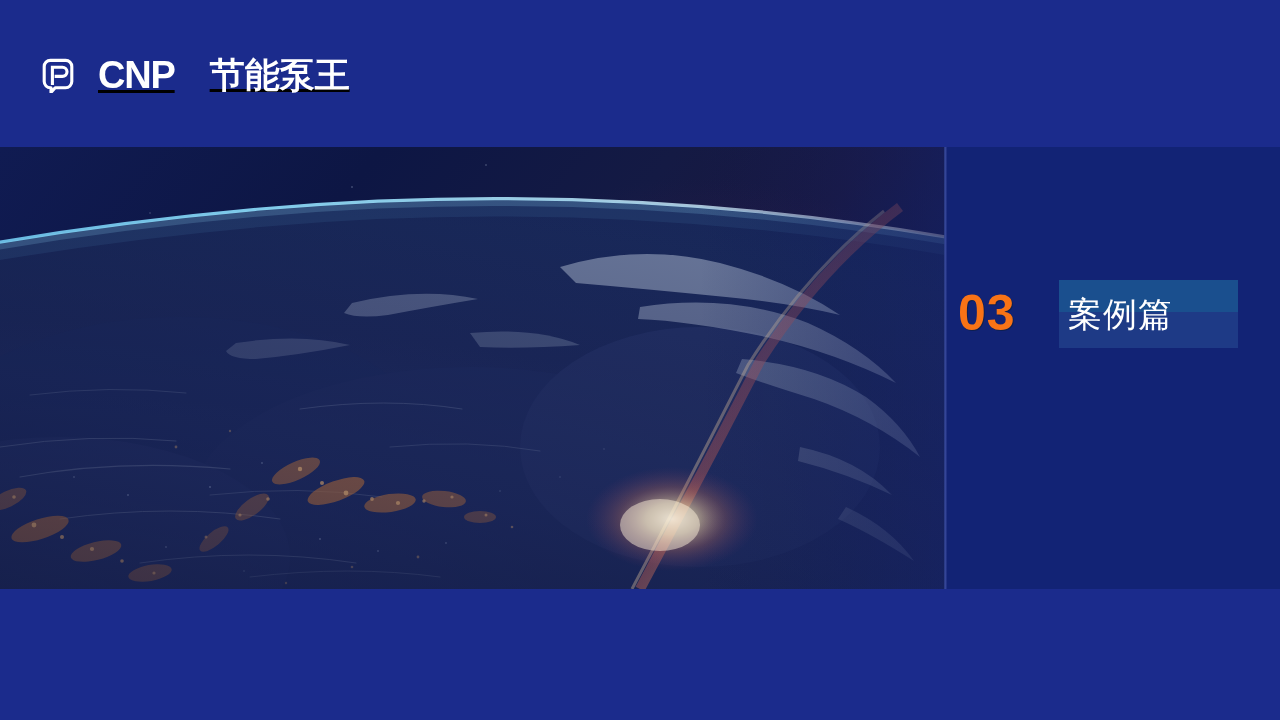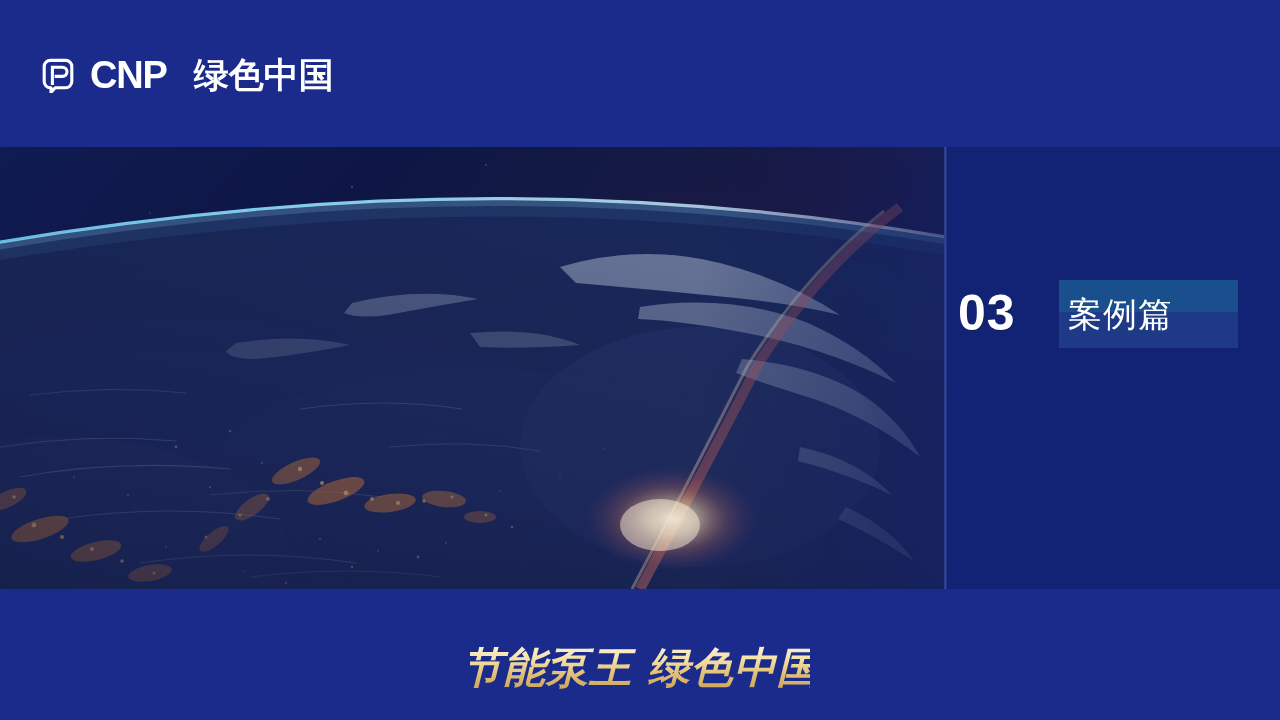--- a/index.html
+++ b/index.html
@@ -30,21 +30,22 @@
     z-index: 6;
   }
 
   .logo {
     position: absolute;
     left: 40px;
     top: 52px;
     height: 46px;
     display: flex;
     align-items: center;
-    gap: 16px;
+    gap: 24px;
+    text-decoration: underline;
   }
   .logo-mark {
     width: 36px;
     height: 36px;
     flex: 0 0 36px;
     display: block;
   }
   .logo-cnp {
     font-family: "Liberation Sans", "DejaVu Sans", sans-serif;
     font-size: 38px;
@@ -99,21 +100,21 @@
   .photo svg { display: block; }
 
   
   .section-number {
     position: absolute;
     left: 958px;
     top: 288px;
     font-family: "Liberation Sans", "DejaVu Sans", sans-serif;
     font-size: 50px;
     font-weight: bold;
-    color: #ffffff;
+    color: #f97316;
     letter-spacing: 1px;
     line-height: 1;
     z-index: 7;
     text-shadow: 1px 1px 0 #0f2050;
   }
 
   .title-box {
     position: absolute;
     left: 1059px;
     top: 280px;
@@ -374,35 +375,22 @@
 
   <div class="header-band">
     <div class="logo">
       <svg class="logo-mark" viewBox="0 0 36 36">
         <path d="M4.2 9.6 A6.2 6.2 0 0 1 10.4 3.4 L25.6 3.4 A6.2 6.2 0 0 1 31.8 9.6 L31.8 24.6
                  A6.2 6.2 0 0 1 25.6 30.8 L15.2 30.8 L11.0 35.4 L11.0 30.8 L10.4 30.8
                  A6.2 6.2 0 0 1 4.2 24.6 Z" fill="none" stroke="#ffffff" stroke-width="3.1" stroke-linejoin="round"></path>
         <path d="M12.4 26.4 L12.4 10.2 L22.4 10.2 A4.6 4.6 0 0 1 22.4 19.4 L16.2 19.4" fill="none" stroke="#ffffff" stroke-width="3.1" stroke-linecap="square"></path>
       </svg>
       <span class="logo-cnp">CNP</span>
-      <span class="logo-cn">绿色中国</span>
+      <span class="logo-cn">节能泵王</span>
     </div>
   </div>
 
   <div class="section-number">03</div>
   <div class="title-box"></div>
   <div class="title-text">案例篇</div>
 
-  <div class="footer-slogan">
-    <svg width="340" height="70" viewBox="0 0 340 70">
-      <defs>
-        <linearGradient id="goldInk" x1="0" y1="0" x2="0" y2="1">
-          <stop offset="0%" stop-color="#fdf6dc"></stop>
-          <stop offset="34%" stop-color="#f3e0a6"></stop>
-          <stop offset="62%" stop-color="#e3c176"></stop>
-          <stop offset="100%" stop-color="#c9a154"></stop>
-        </linearGradient>
-      </defs>
-      <text x="170" y="50" text-anchor="middle" font-family="'DejaVu Sans','Liberation Sans',sans-serif" font-size="42" font-weight="bold" font-style="italic" letter-spacing="1" fill="url(#goldInk)">节能泵王 绿色中国</text>
-    </svg>
-  </div>
 
 </div>
 
 </body></html>

